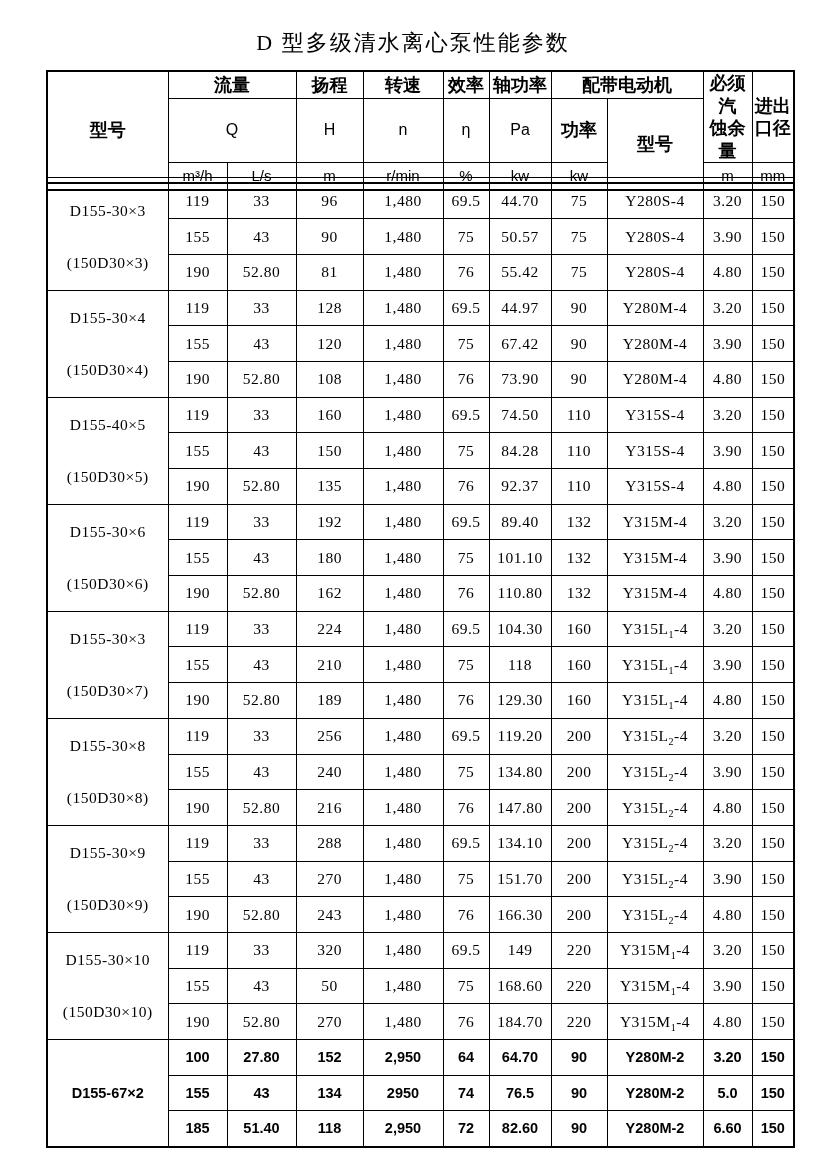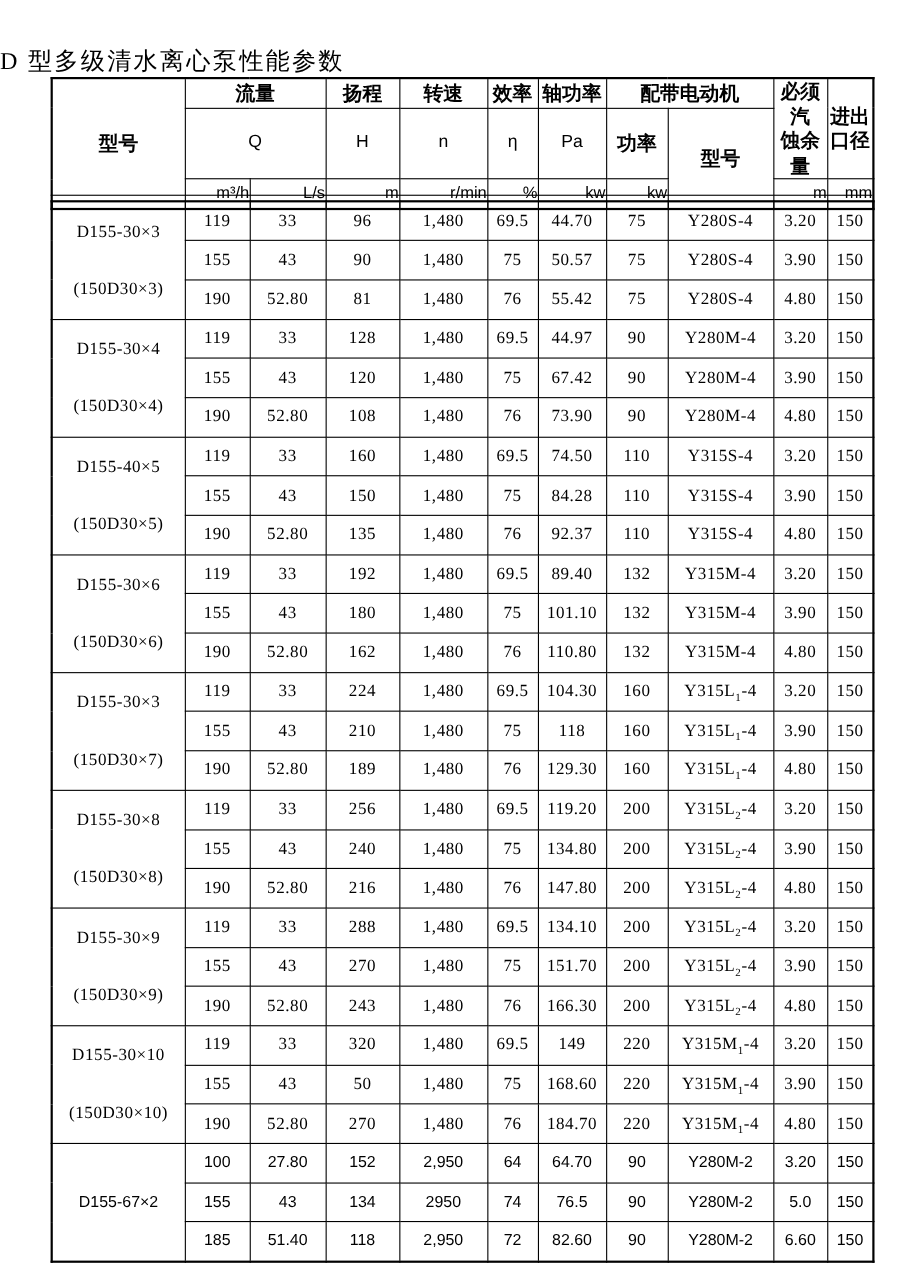--- a/index.html
+++ b/index.html
@@ -1,58 +1,58 @@
 <!DOCTYPE html>
 <html><head>
 <meta charset="utf-8">
 <style>
   html,body{margin:0;padding:0;background:#fff;}
   .page{
     position:relative;width:826px;height:1165px;background:#ffffff;
     font-family:"Liberation Serif",serif;color:#000;overflow:hidden;
   }
   .title{
-    position:absolute;top:41px;left:0;width:100%;margin:0;
-    text-align:left;font-size:22px;font-weight:normal;letter-spacing:2px;
+    position:absolute;top:28px;left:0;width:100%;margin:0;
+    text-align:center;font-size:22px;font-weight:normal;letter-spacing:2px;
   }
   table{border-collapse:collapse;table-layout:fixed;}
   td{padding:0;overflow:hidden;}
 
   
   .header-table{
     position:absolute;left:46px;top:70px;width:747px;
     border:2px solid #000;
   }
   .header-table td{
     border:1px solid #000;text-align:center;vertical-align:middle;
     font-family:"Liberation Sans",sans-serif;font-size:18px;font-weight:bold;
   }
   .header-table tr:nth-child(1){height:27px;}
   .header-table tr:nth-child(2){height:28px;}
   .header-table tr:nth-child(3){height:27px;}
   .header-table .sym{font-weight:normal;font-size:16px;}
-  .header-table .unit{font-weight:normal;font-size:15px;text-align:right;}
+  .header-table .unit{font-weight:normal;font-size:15px;}
   .two-line div{line-height:1.25;}
 
   
   .split-line{position:absolute;left:46px;top:177px;width:747px;height:1px;background:#000;}
   .body-table{
     position:absolute;left:46px;top:182px;width:747px;
     border:2px solid #000;
   }
   .body-table td{
     border:1px solid #000;text-align:center;vertical-align:middle;
     font-size:15.5px;letter-spacing:0.5px;
   }
   .body-table tr{height:35.7px;}
   .model-cell{font-size:15px;letter-spacing:0;}
   .model-cell .model-line{line-height:1;}
   .model-cell .model-line + .model-line{margin-top:37px;}
   .bold-sans, .bold-sans td, td.bold-sans{
-    font-family:"Liberation Sans",sans-serif;font-weight:normal;font-size:14.5px;letter-spacing:0;
+    font-family:"Liberation Sans",sans-serif;font-weight:bold;font-size:14.5px;letter-spacing:0;
   }
   sub{font-size:10px;line-height:0;}
 </style>
 </head>
 <body>
 
 <div class="page">
 
   <h1 class="title">D 型多级清水离心泵性能参数</h1>
 

